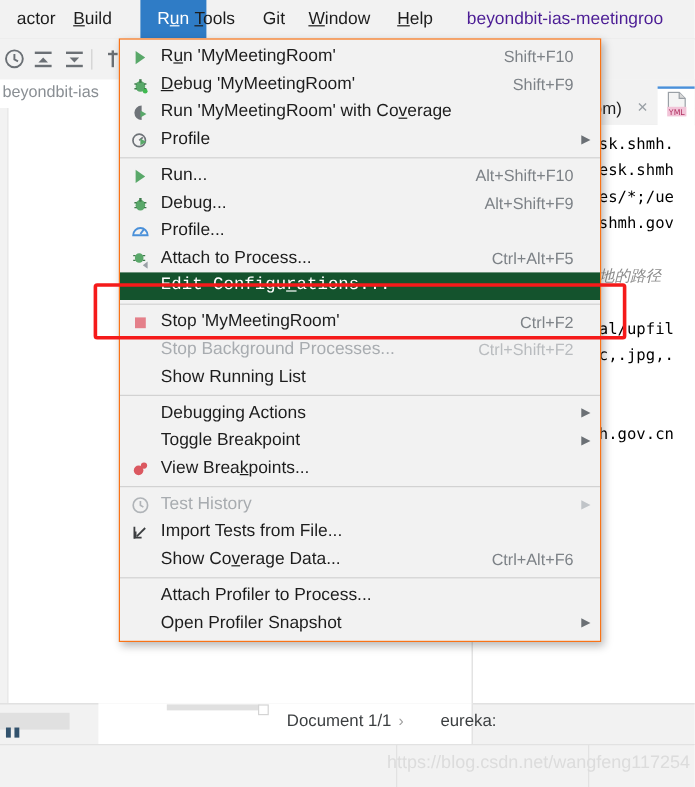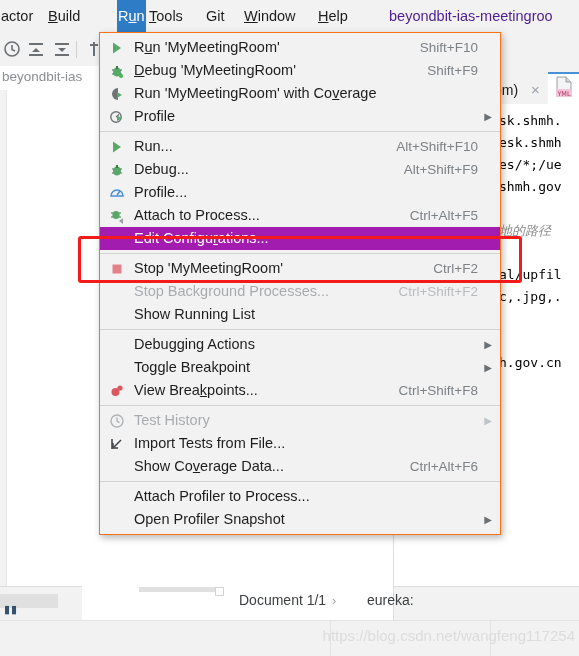--- a/index.html
+++ b/index.html
@@ -13,21 +13,21 @@
 
   
   #ide{position:absolute;inset:0;}
 
   .menubar{
     position:absolute;left:0;top:0;width:579px;height:32px;
     background:#f2f2f2;border-bottom:1px solid #dcdcdc;
   }
   .mb-item{
     position:absolute;top:0;height:32px;line-height:32px;
-    padding:0 1px;font-size:14.5px;color:#1d1d1d;white-space:nowrap;
+    padding:0 14px;font-size:14.5px;color:#1d1d1d;white-space:nowrap;
   }
   .mb-item.sel{background:#2f7cc6;color:#ffffff;}
   .mb-item u{text-decoration:underline;}
   .project-name{
     position:absolute;left:345px;top:0;height:32px;line-height:32px;
     font-size:14.5px;color:#4c1d95;white-space:nowrap;margin-left:44px;
   }
 
   .toolbar{
     position:absolute;left:0;top:32px;width:579px;height:34px;
@@ -113,21 +113,21 @@
     position:relative;height:23px;line-height:23px;display:flex;align-items:center;
     padding:0 8px 0 6px;white-space:nowrap;
   }
   .mi .ic{width:22px;height:23px;flex:0 0 22px;position:relative;}
   .mi .lbl{flex:1 1 auto;font-size:14.5px;color:#1d1d1d;padding-left:6px;}
   .mi .lbl u{text-decoration:underline;}
   .mi .sc{font-size:13.5px;color:#7d8287;padding-left:14px;}
   .mi .arw{width:14px;text-align:right;color:#6b7075;font-size:10px;}
   .mi.dis .lbl{color:#a8acb0;}
   .mi.dis .sc{color:#b9bcbf;}
-  .mi.sel{background:#a21caf;}
+  .mi.sel{background:#14532d;font-family:Liberation Mono, monospace;}
   .mi.sel .lbl{color:#ffffff;}
   .mi.sel .sc{color:#dbe9f7;}
   .sep{height:1px;background:#d2d2d2;margin:3px 0;}
 
   
   .icn{position:absolute;left:3px;top:4px;width:16px;height:16px;}
 
   
   .redbox{
     position:absolute;left:78px;top:236px;width:444px;height:47px;
@@ -385,21 +385,20 @@
   </div>
 
   <div class="mi">
     <span class="ic">
       <svg class="icn" viewBox="0 0 16 16">
         <circle cx="6.5" cy="9" r="4" fill="#db5860"></circle>
         <circle cx="11" cy="5" r="2.6" fill="#db5860"></circle>
       </svg>
     </span>
     <span class="lbl">View Brea<u>k</u>points...</span>
-    <span class="sc">Ctrl+Shift+F8</span>
     <span class="arw"></span>
   </div>
 
   <div class="sep"></div>
 
   <div class="mi dis">
     <span class="ic">
       <svg class="icn" viewBox="0 0 16 16">
         <circle cx="8" cy="8" r="6" fill="none" stroke="#b0b4b8" stroke-width="1.4"></circle>
         <path d="M8 4.5V8l2.5 1.6" fill="none" stroke="#b0b4b8" stroke-width="1.4"></path>

